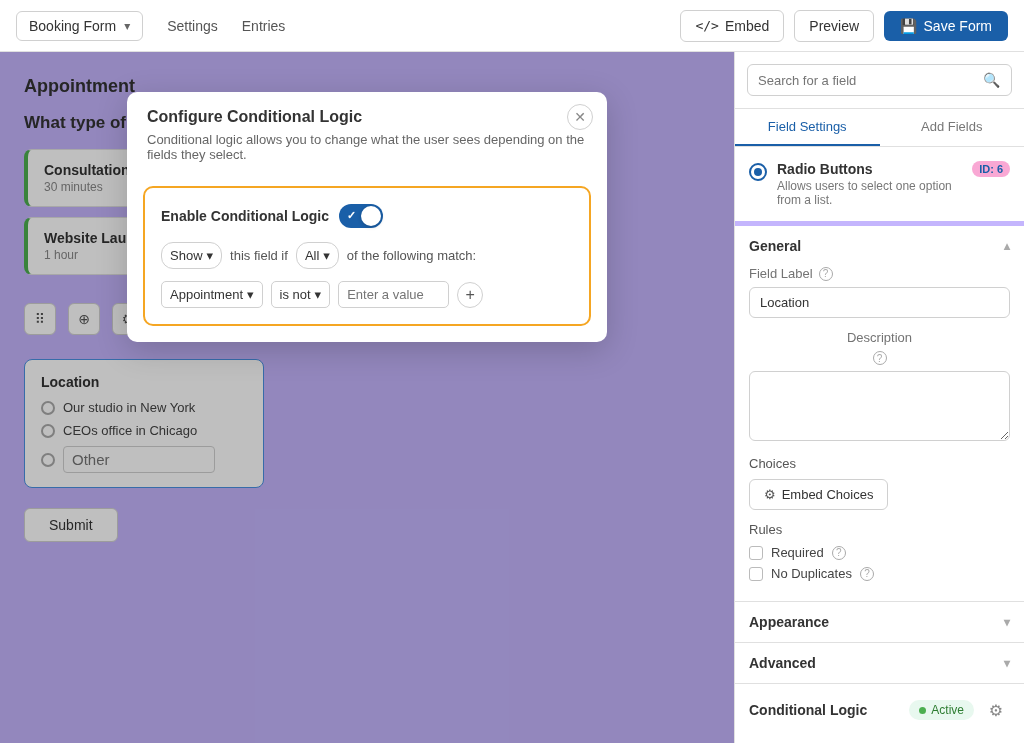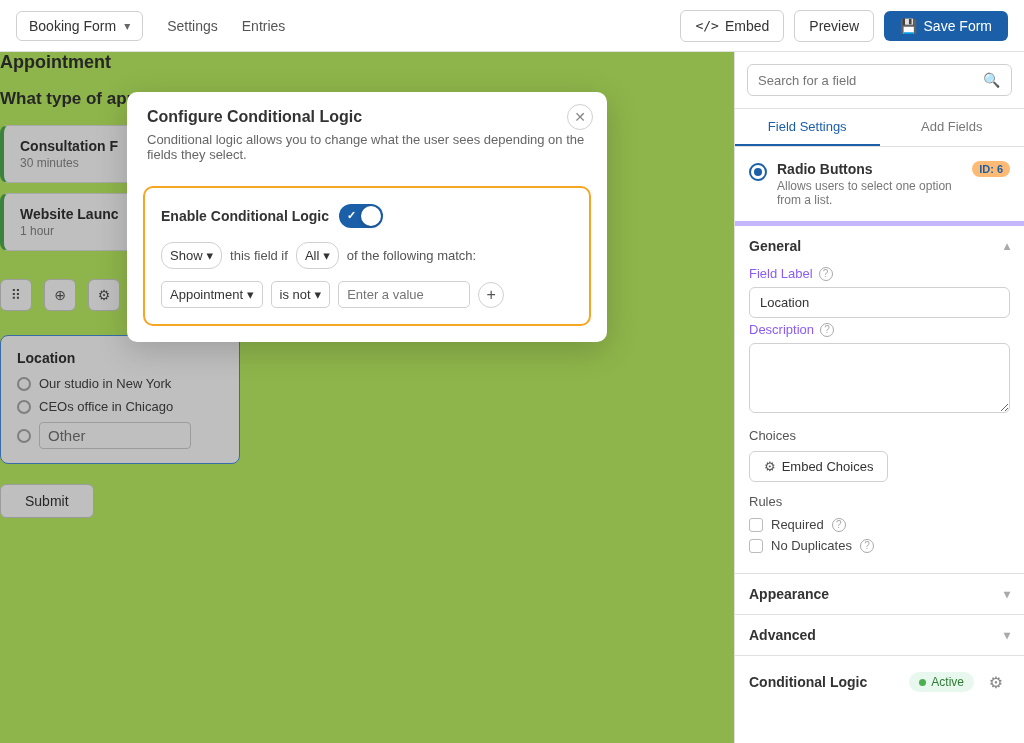--- a/index.html
+++ b/index.html
@@ -40,22 +40,22 @@
       font-size: 14px; color: #fff; font-weight: 500;
     }
 
     
     .main-layout {
       display: flex; height: calc(743px - 52px);
     }
 
     
     .form-canvas {
-      flex: 1; overflow-y: auto; position: relative;
-      background: #bef264;
+      flex: 1; padding: 24px; overflow-y: auto; position: relative;
+      background: #c4b5fd;
     }
     .form-section-title {
       font-size: 18px; font-weight: 600; color: #333; margin-bottom: 16px;
     }
     .form-question {
       font-size: 17px; font-weight: 600; color: #333; margin-bottom: 16px;
     }
 
     
     .appointment-cards { display: flex; flex-direction: column; gap: 10px; margin-bottom: 20px; }
@@ -146,40 +146,40 @@
       width: 18px; height: 18px; border-radius: 50%;
       border: 2px solid #1a5fa8; display: flex; align-items: center; justify-content: center;
       flex-shrink: 0; margin-top: 2px;
     }
     .radio-icon-dot {
       width: 8px; height: 8px; border-radius: 50%; background: #1a5fa8;
     }
     .field-type-name { font-size: 14px; font-weight: 600; color: #333; }
     .field-type-desc { font-size: 12px; color: #777; margin-top: 2px; }
     .field-id-badge {
-      margin-left: auto; background: #fdba74; color: #1a5fa8;
+      margin-left: auto; background: #f9a8d4; color: #1a5fa8;
       font-size: 11px; padding: 2px 7px; border-radius: 10px; font-weight: 600;
       white-space: nowrap;
     }
 
     
     .sidebar-section {
       border-bottom: 1px solid #e0e0e0;
     }
     .sidebar-section-header {
       display: flex; align-items: center; justify-content: space-between;
       padding: 12px 14px; cursor: pointer; font-size: 14px; font-weight: 600; color: #333;
     }
     .sidebar-section-header .chevron { color: #aaa; font-size: 12px; }
     .sidebar-section-body { padding: 0 14px 14px; }
 
     .field-label-row {
       display: flex; align-items: center; gap: 6px; margin-bottom: 6px;
     }
-    .field-label-text { font-size: 13px; color: #8b5cf6; }
+    .field-label-text { font-size: 13px; color: #737373; }
     .help-icon {
       width: 14px; height: 14px; border-radius: 50%;
       border: 1px solid #aaa; color: #aaa; font-size: 10px;
       display: flex; align-items: center; justify-content: center; cursor: pointer;
     }
     .field-input {
       width: 100%; border: 1px solid #d0d0d0; border-radius: 6px;
       padding: 7px 10px; font-size: 13px; color: #333; outline: none;
     }
     .field-textarea {
@@ -293,21 +293,21 @@
       display: flex; align-items: center; gap: 8px; flex-wrap: wrap;
     }
     .cond-select {
       border: 1px solid #d0d0d0; border-radius: 5px;
       padding: 5px 8px; font-size: 13px; background: #fff;
       display: flex; align-items: center; gap: 4px; cursor: pointer;
     }
     .cond-value-input {
       border: 1px solid #d0d0d0; border-radius: 5px;
       padding: 5px 8px; font-size: 13px; color: #aaa;
-      outline: none; width: 132px; background: #fff;
+      outline: none; width: 111px; background: #fff;
     }
     .add-cond-btn {
       width: 26px; height: 26px; border-radius: 50%;
       border: 1px solid #d0d0d0; background: #fff; cursor: pointer;
       display: flex; align-items: center; justify-content: center;
       font-size: 16px; color: #555; flex-shrink: 0;
     }
   </style>
 </head>
 <body>
@@ -465,21 +465,21 @@
         <span>General</span>
         <span class="chevron">▴</span>
       </div>
       <div class="sidebar-section-body">
         <div class="field-label-row">
           <span class="field-label-text">Field Label</span>
           <div class="help-icon">?</div>
         </div>
         <input class="field-input" type="text" value="Location" style="">
 
-        <div class="field-label-row" style="margin-top:4px;">
+        <div class="field-label-row" style="margin-top:12px;flex-direction:column;">
           <span class="field-label-text">Description</span>
           <div class="help-icon">?</div>
         </div>
         <textarea class="field-textarea" style=""></textarea>
 
         <div style="margin-top:12px;">
           <div class="choices-label">Choices</div>
           <button class="btn-edit-choices">
             <span class="gear-icon">⚙</span>
             <span>Embed Choices</span>

